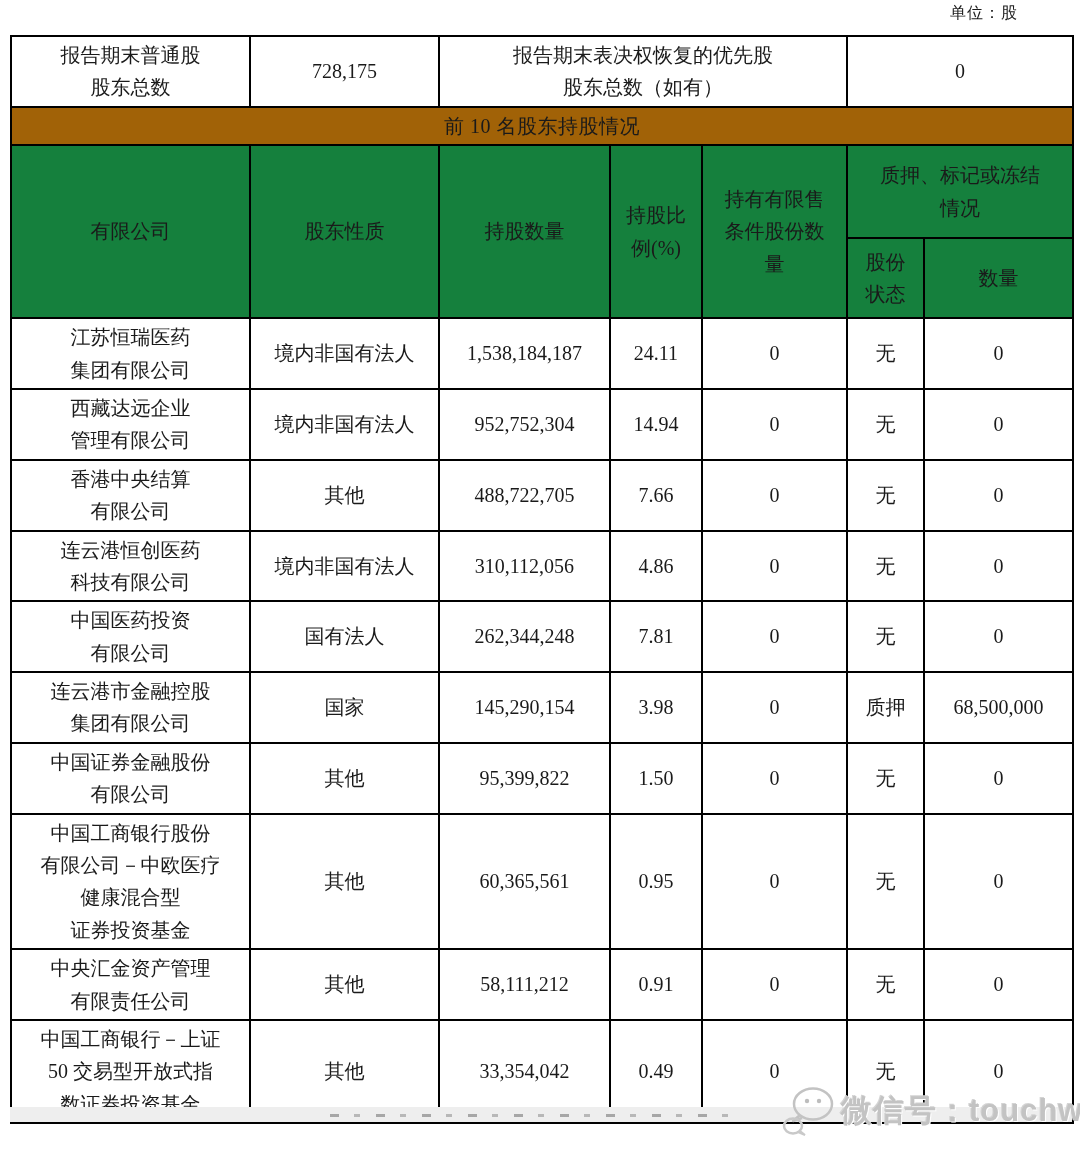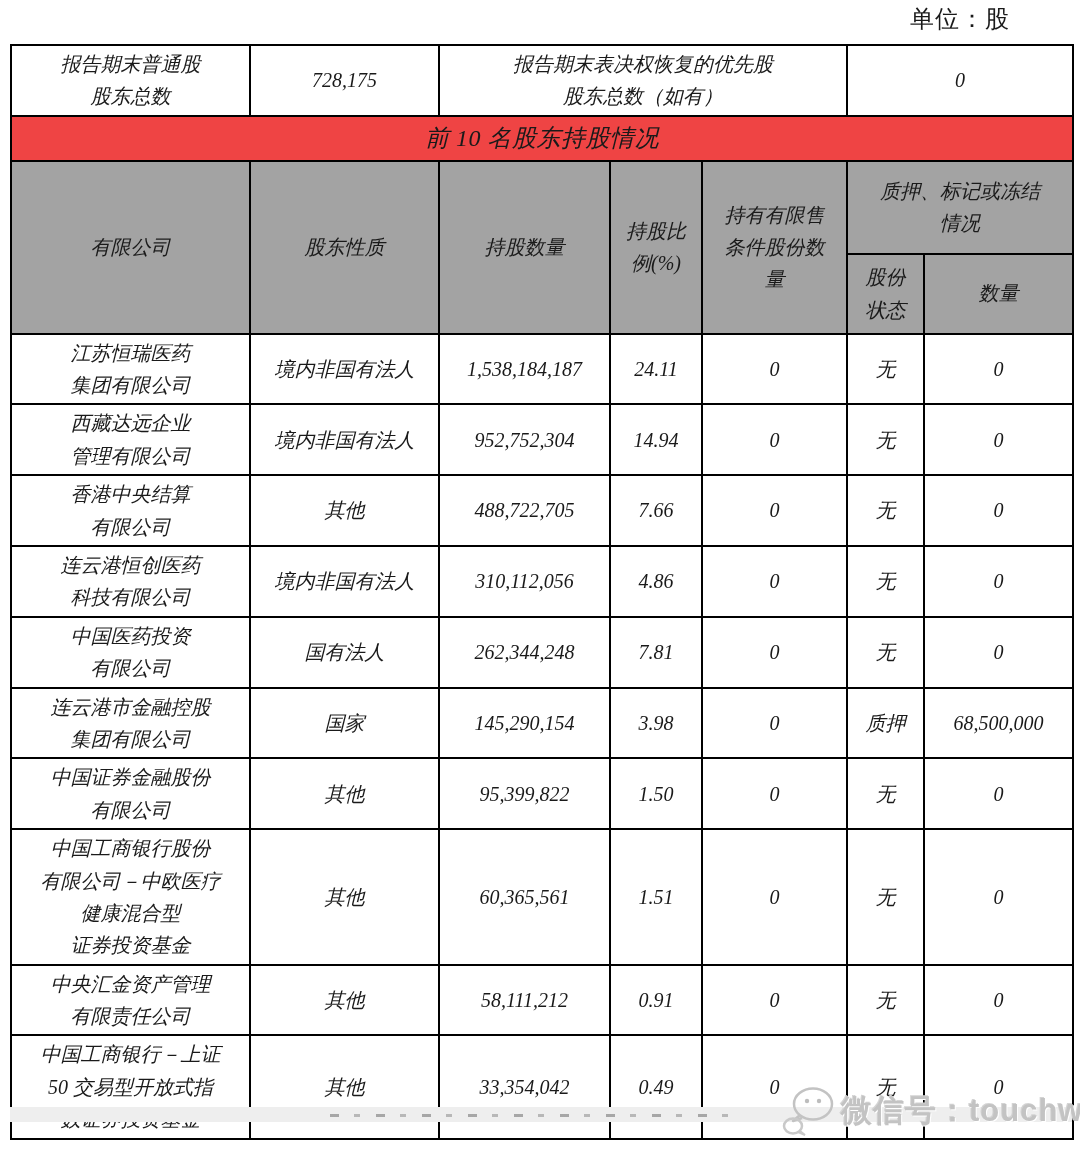--- a/index.html
+++ b/index.html
@@ -8,47 +8,46 @@
     width: 1080px;
     height: 1160px;
     background: #ffffff;
     font-family: "Liberation Serif", "DejaVu Serif", serif;
     color: #1a1a1a;
     overflow: hidden;
   }
   .unit-label {
     position: absolute;
     top: 3px;
-    right: 70px;
-    font-size: 24px;
+    right: 62px;
+    font-size: 16px;
     letter-spacing: 1px;
   }
   table.shareholders {
     position: absolute;
-    top: 44px;
+    top: 35px;
     left: 10px;
     width: 1062px;
     border-collapse: collapse;
     table-layout: fixed;
     font-size: 20px;
-    font-style: italic;
   }
   table.shareholders td {
     border: 2px solid #000000;
     text-align: center;
     vertical-align: middle;
     padding: 2px 6px;
     line-height: 1.62;
     overflow: hidden;
   }
   .wrap { white-space: pre-line; }
-  .hdr { background: #a3a3a3; }
+  .hdr { background: #15803d; }
   .section-hdr {
-    background: #ef4444;
-    font-size: 24px;
+    background: #a16207;
+    font-size: 20px;
     letter-spacing: 0.5px;
   }
   .num-shares { text-align: right; padding-right: 13px; }
   .num-ratio  { text-align: center; }
   .num-restr  { text-align: right; padding-right: 16px; }
   .num-qty    { text-align: right; padding-right: 9px; }
   .num-sum    { text-align: right; padding-right: 16px; margin-left: 20px; }
   .next-row-clip {
     position: absolute;
     left: 10px;
@@ -206,21 +205,21 @@
       <td>无</td>
       <td class="num-qty">0</td>
     </tr>
     <tr style="height:108px">
       <td class="wrap">中国工商银行股份
 有限公司－中欧医疗
 健康混合型
 证券投资基金</td>
       <td>其他</td>
       <td class="num-shares">60,365,561</td>
-      <td class="num-ratio">1.51</td>
+      <td class="num-ratio">0.95</td>
       <td class="num-restr">0</td>
       <td>无</td>
       <td class="num-qty">0</td>
     </tr>
     <tr style="height:69px">
       <td class="wrap">中央汇金资产管理
 有限责任公司</td>
       <td>其他</td>
       <td class="num-shares">58,111,212</td>
       <td class="num-ratio">0.91</td>

